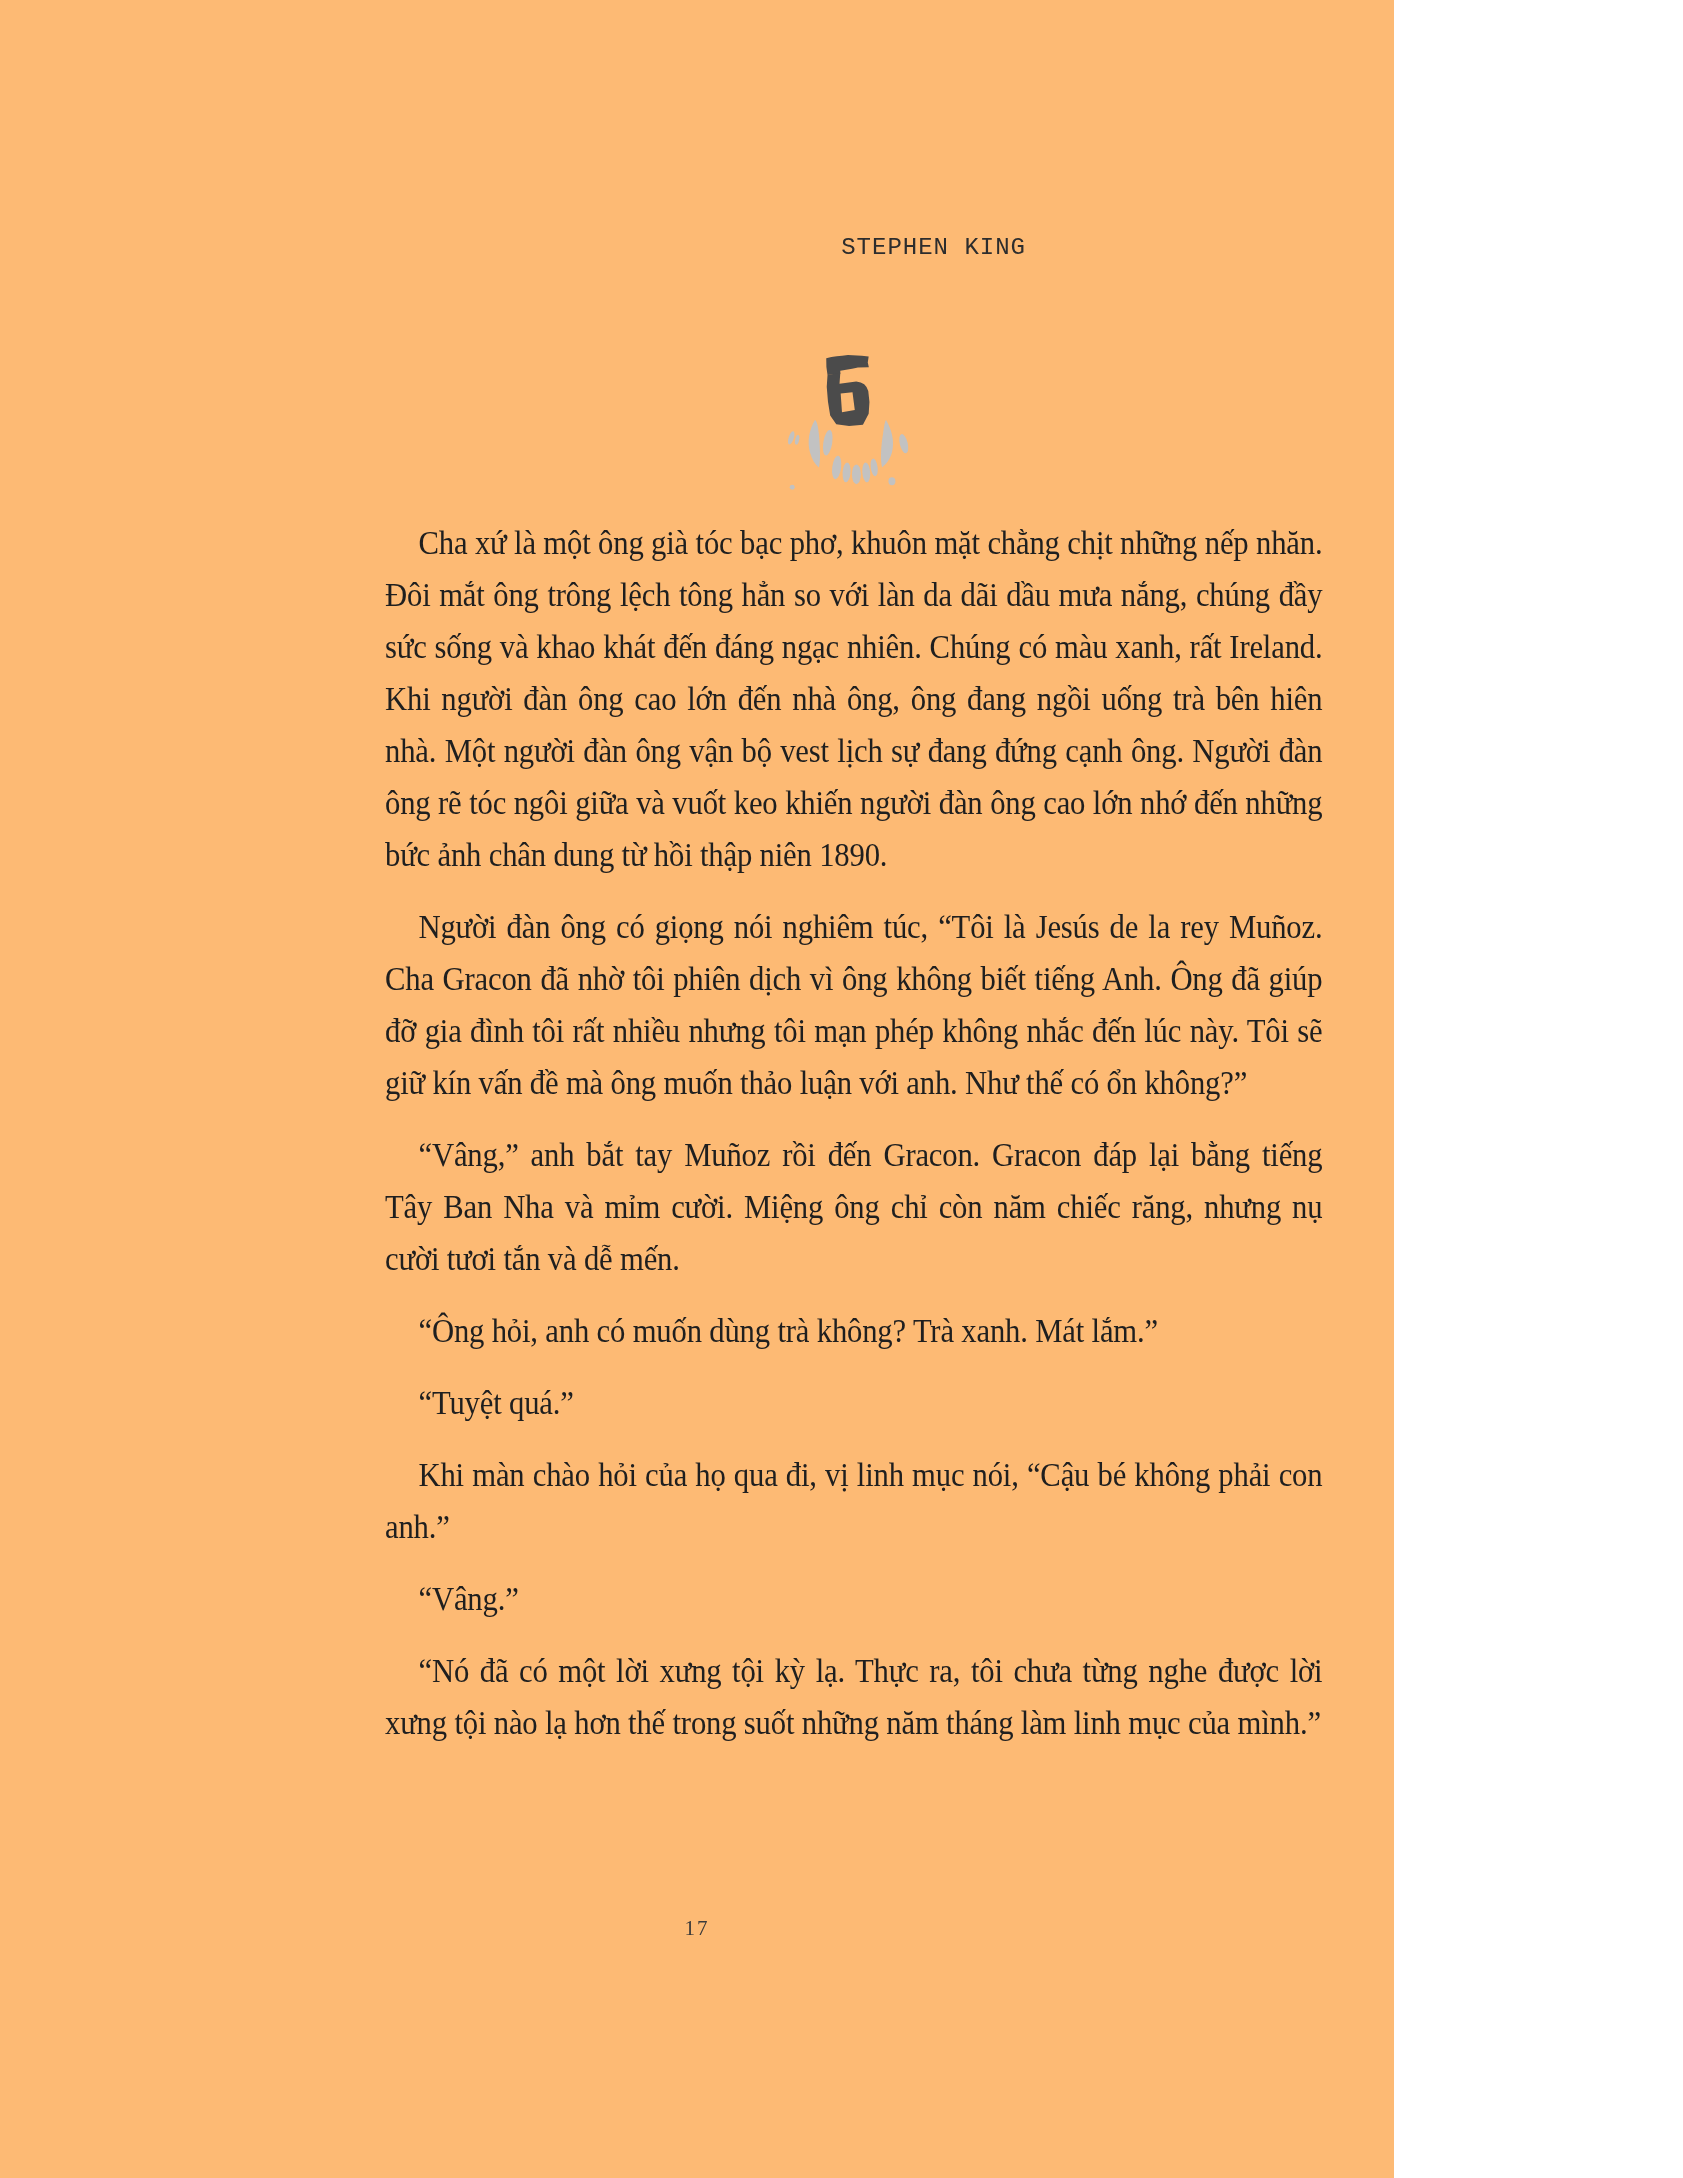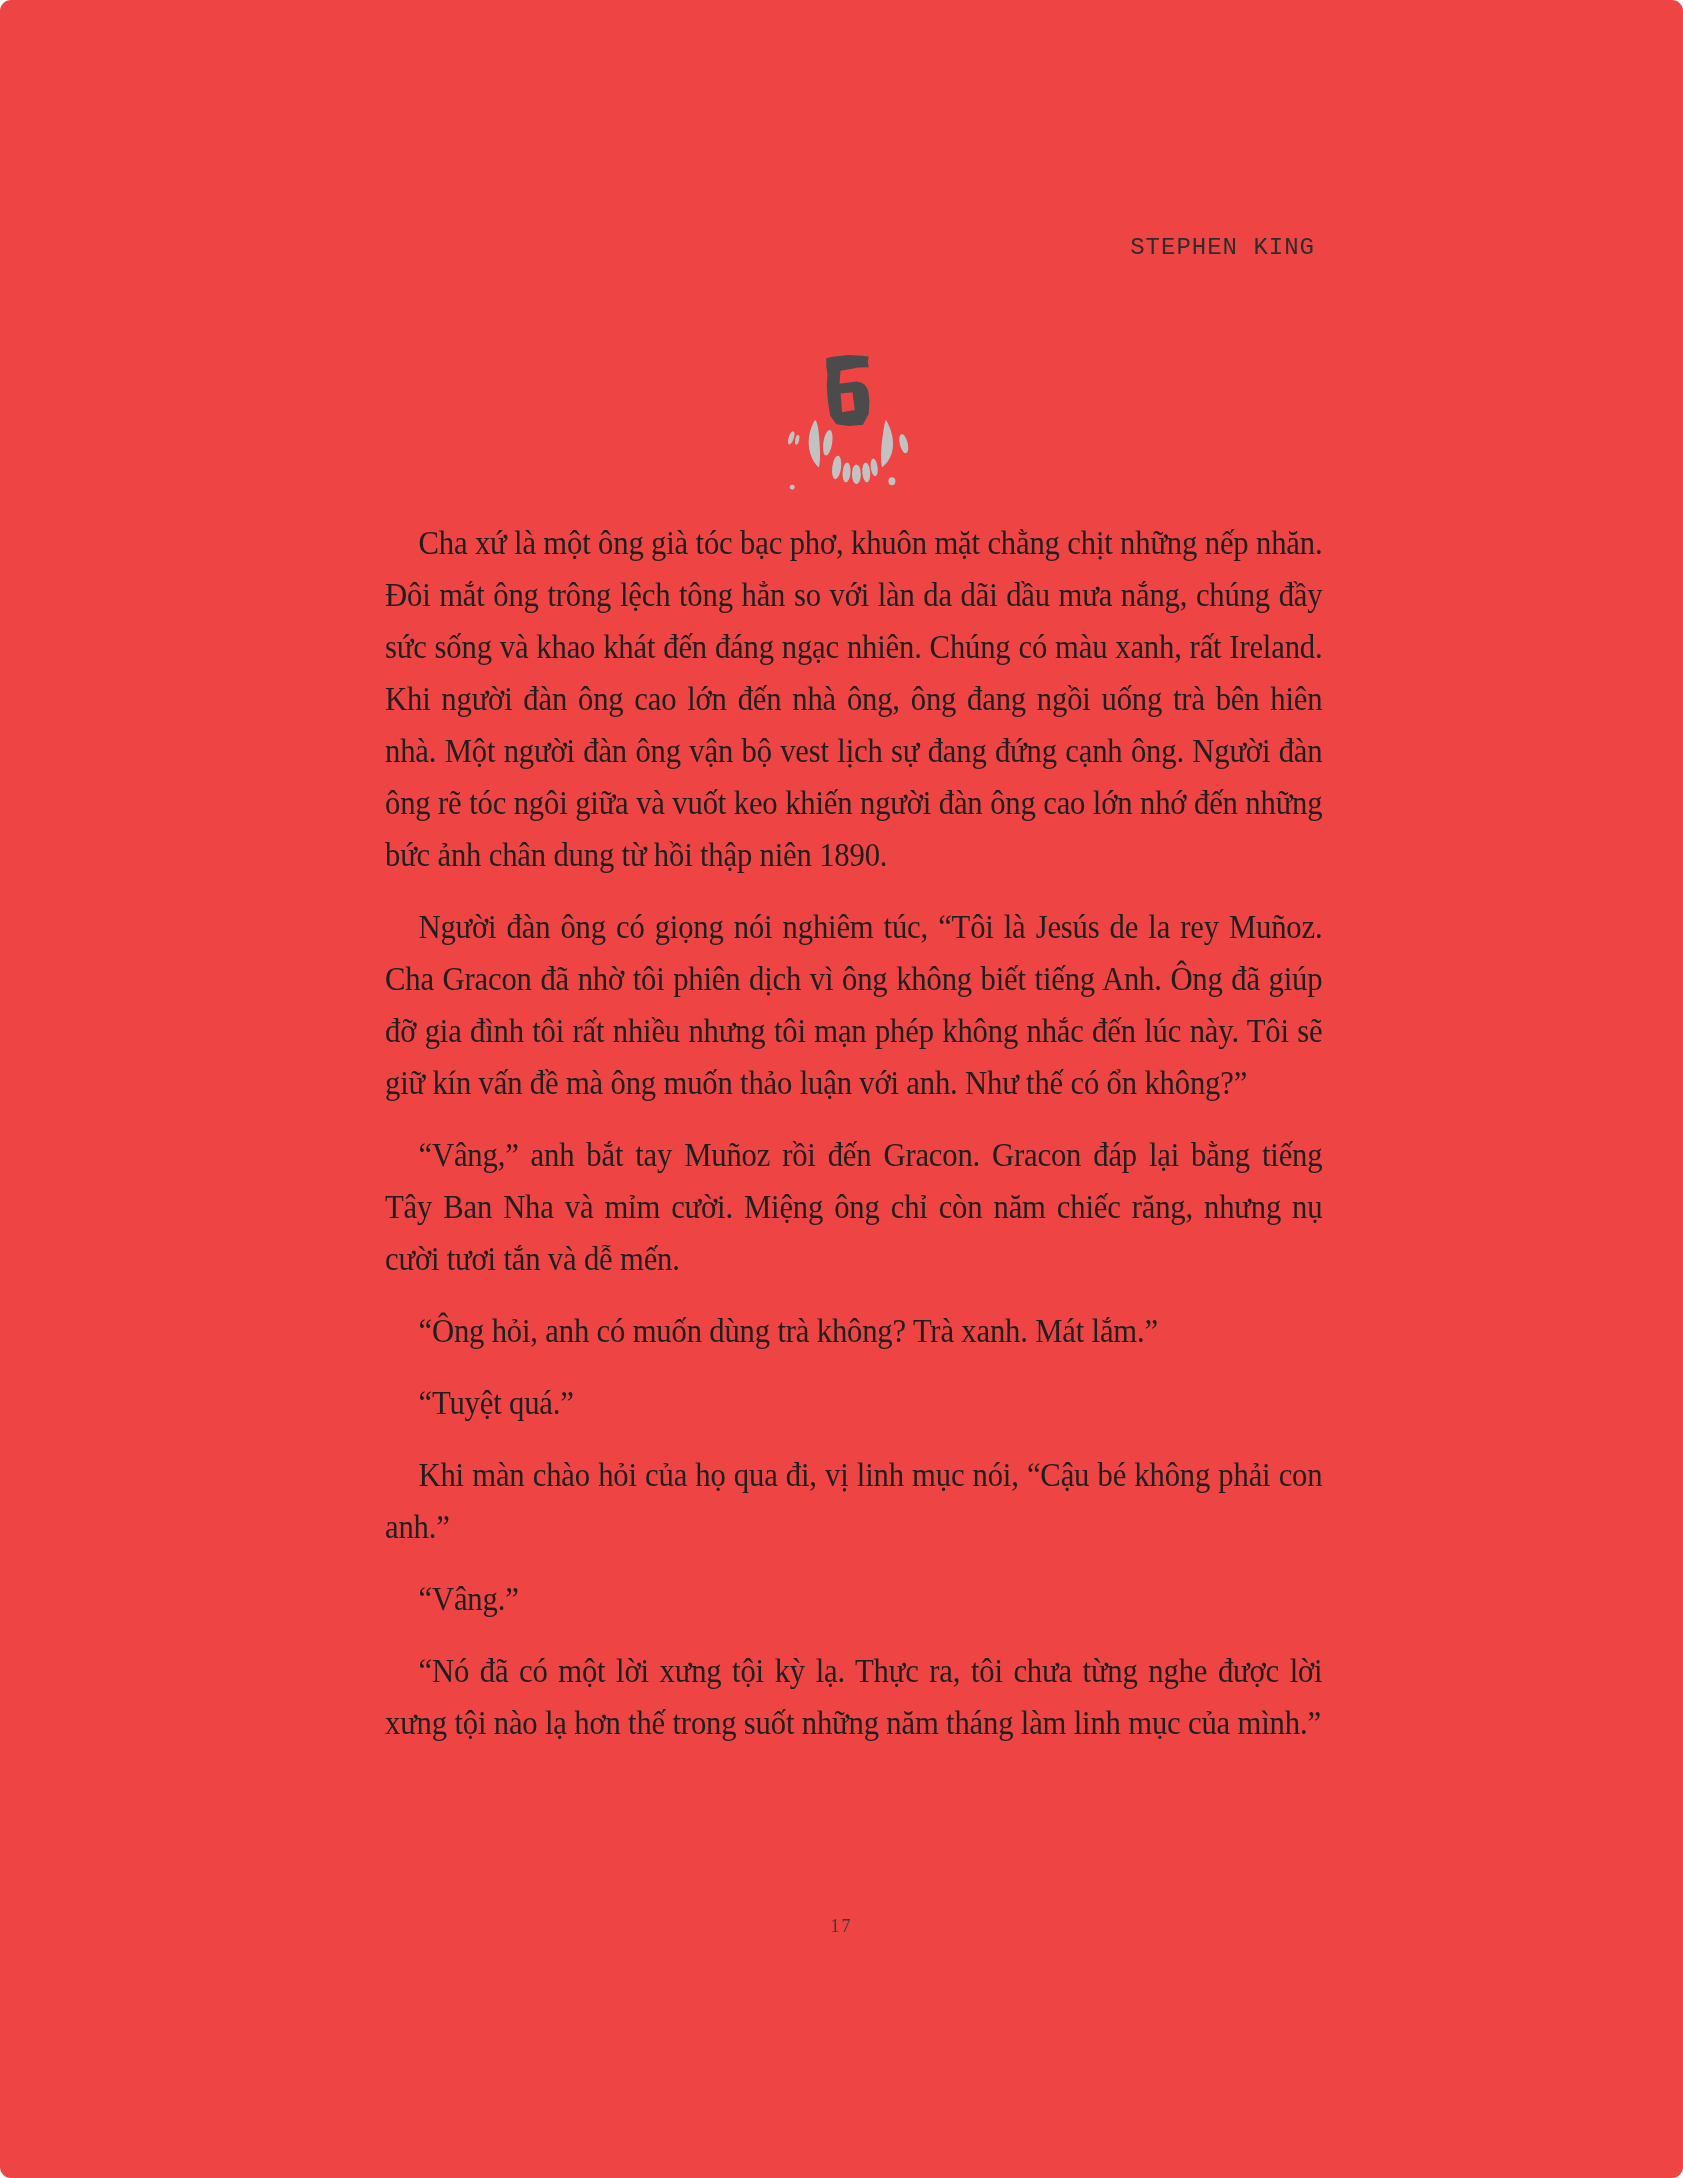--- a/index.html
+++ b/index.html
@@ -2,26 +2,25 @@
 <html><head>
 <meta charset="utf-8">
 <style>
   html, body {
     margin: 0;
     padding: 0;
     background: #ffffff;
   }
   .page {
     position: relative;
-    width: 1683px;
+    width: 1394px;
     height: 2178px;
-    background: #ef4444;
+    background: #fdba74;
     overflow: hidden;
     font-family: "Liberation Serif", "DejaVu Serif", serif;
-    border-radius: 11px;
   }
   .running-header {
     position: absolute;
     top: 234px;
     right: 368px;
     font-family: "Liberation Mono", "DejaVu Sans Mono", monospace;
     font-size: 24px;
     letter-spacing: 1px;
     color: #2d2d2d;
   }
@@ -61,21 +60,21 @@
     text-align: justify;
     text-indent: 36px;
     letter-spacing: -0.2px;
   }
   .page-number {
     position: absolute;
     left: 0;
     right: 0;
     top: 1916px;
     text-align: center;
-    font-size: 18px;
+    font-size: 21px;
     letter-spacing: 2px;
     color: #3a3a3a;
   }
 </style>
 </head>
 <body>
 
 <div class="page">
 
   <div class="running-header">STEPHEN KING</div>

